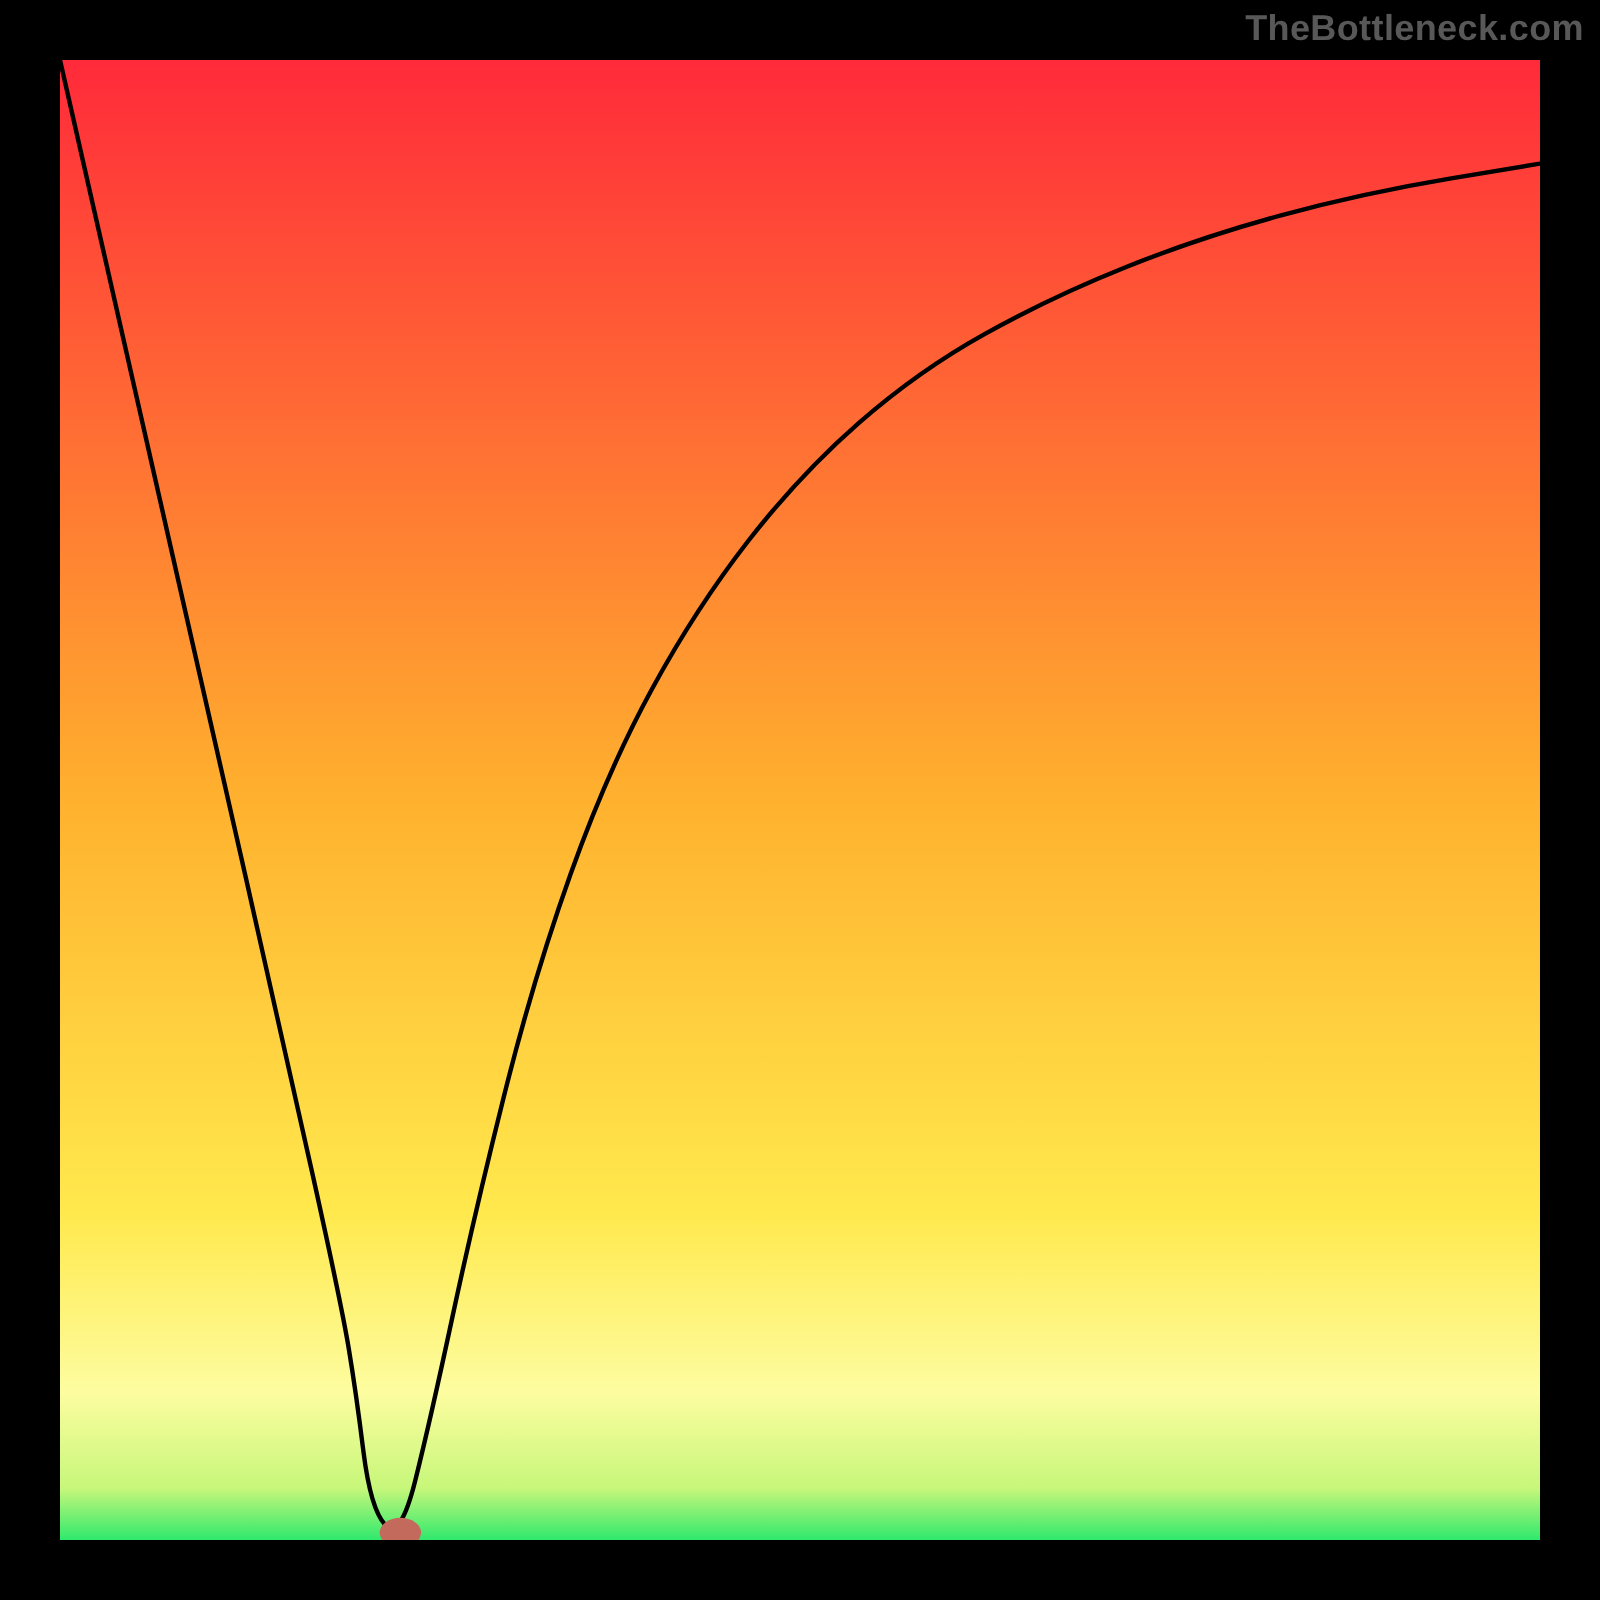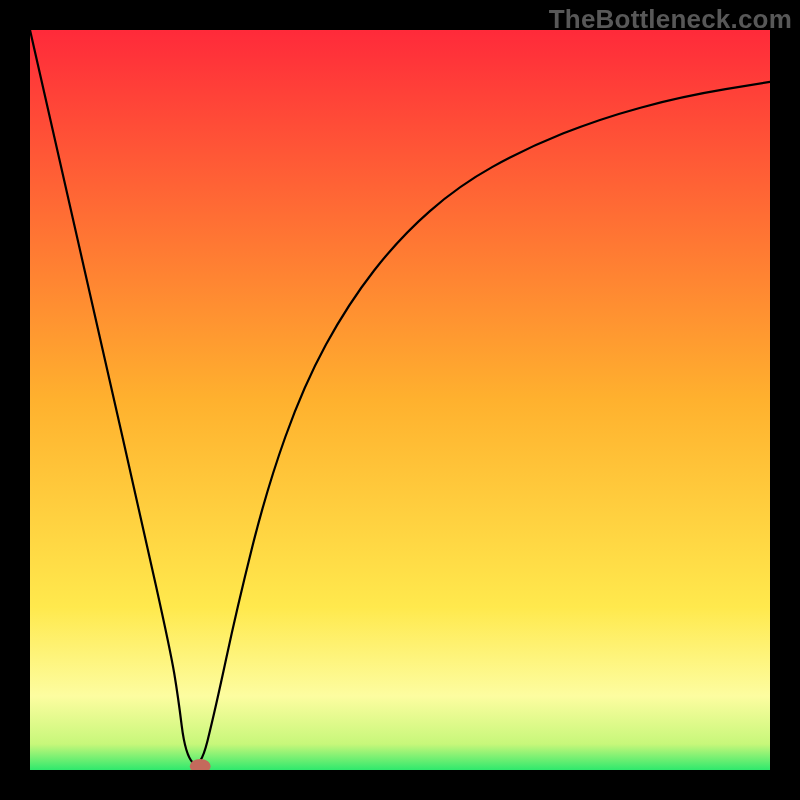--- a/index.html
+++ b/index.html
@@ -22,21 +22,21 @@
     left: 30px;
     top: 30px;
     width: 740px;
     height: 740px;
   }
   .watermark {
     position: absolute;
     top: 4px;
     right: 8px;
     color: #585858;
-    font-size: 26px;
+    font-size: 18px;
     font-weight: 600;
     letter-spacing: 0.2px;
   }
   svg { display: block; }
 </style>
 </head>
 <body>
 
 <div class="frame">
 

